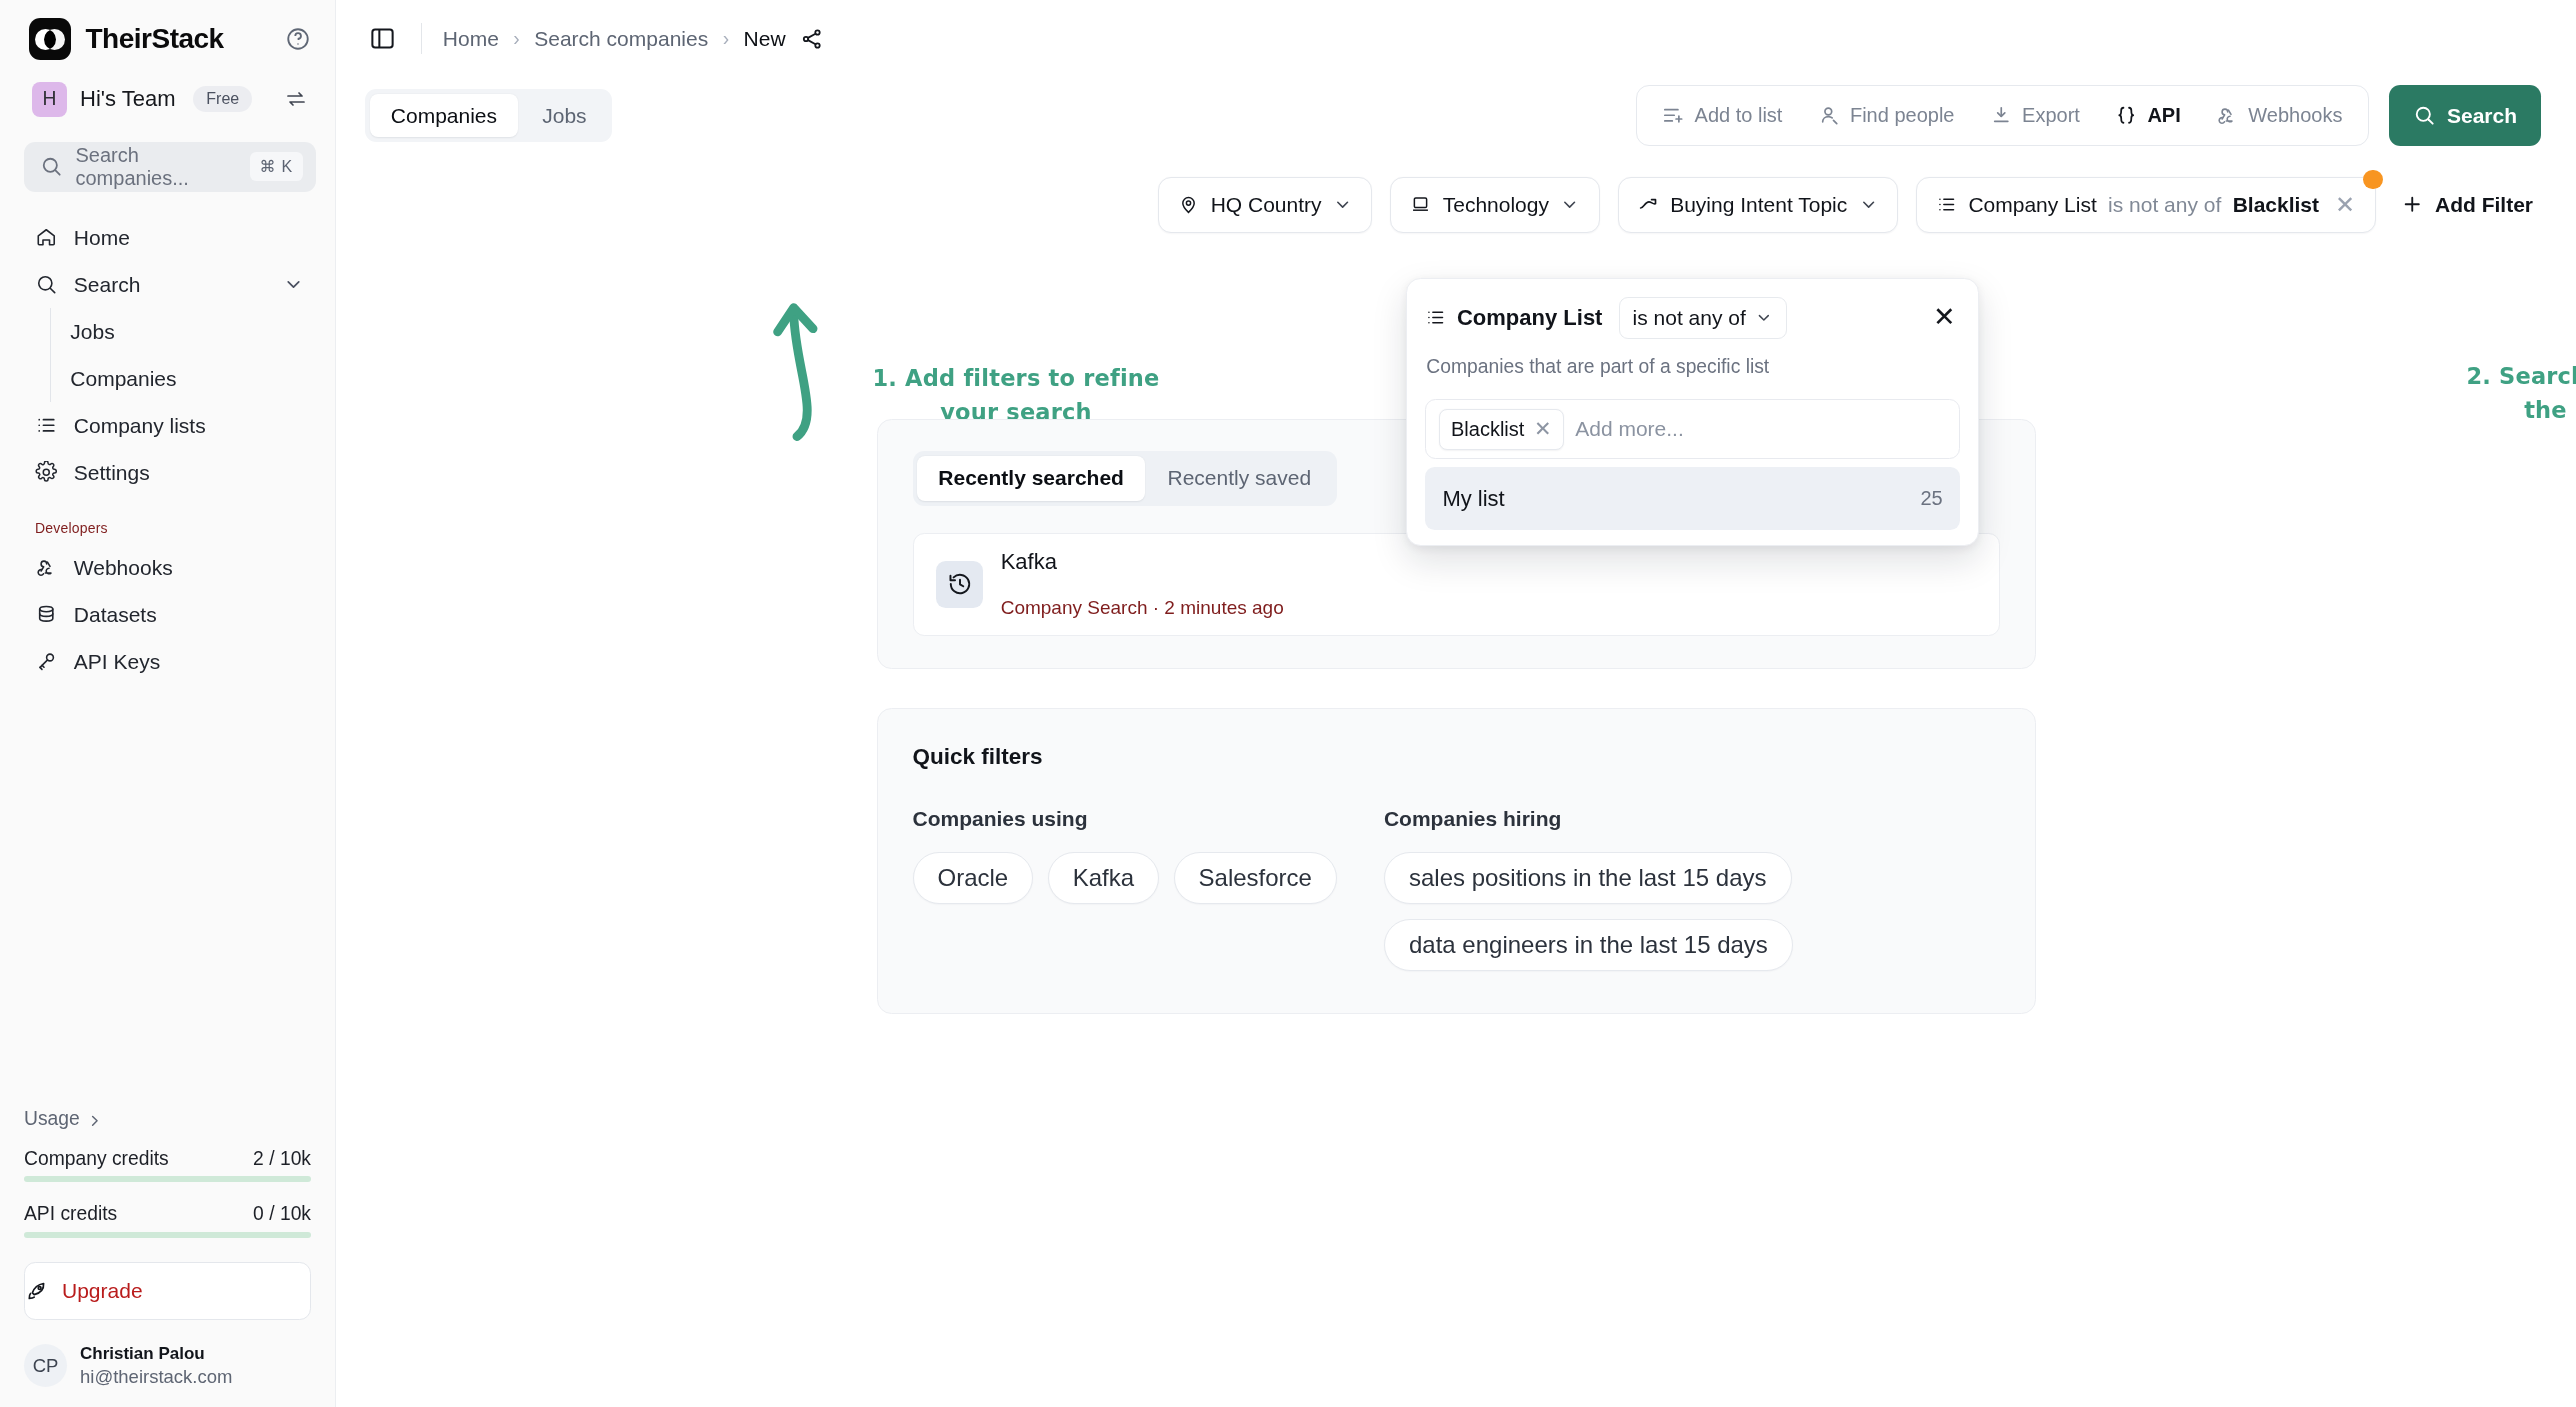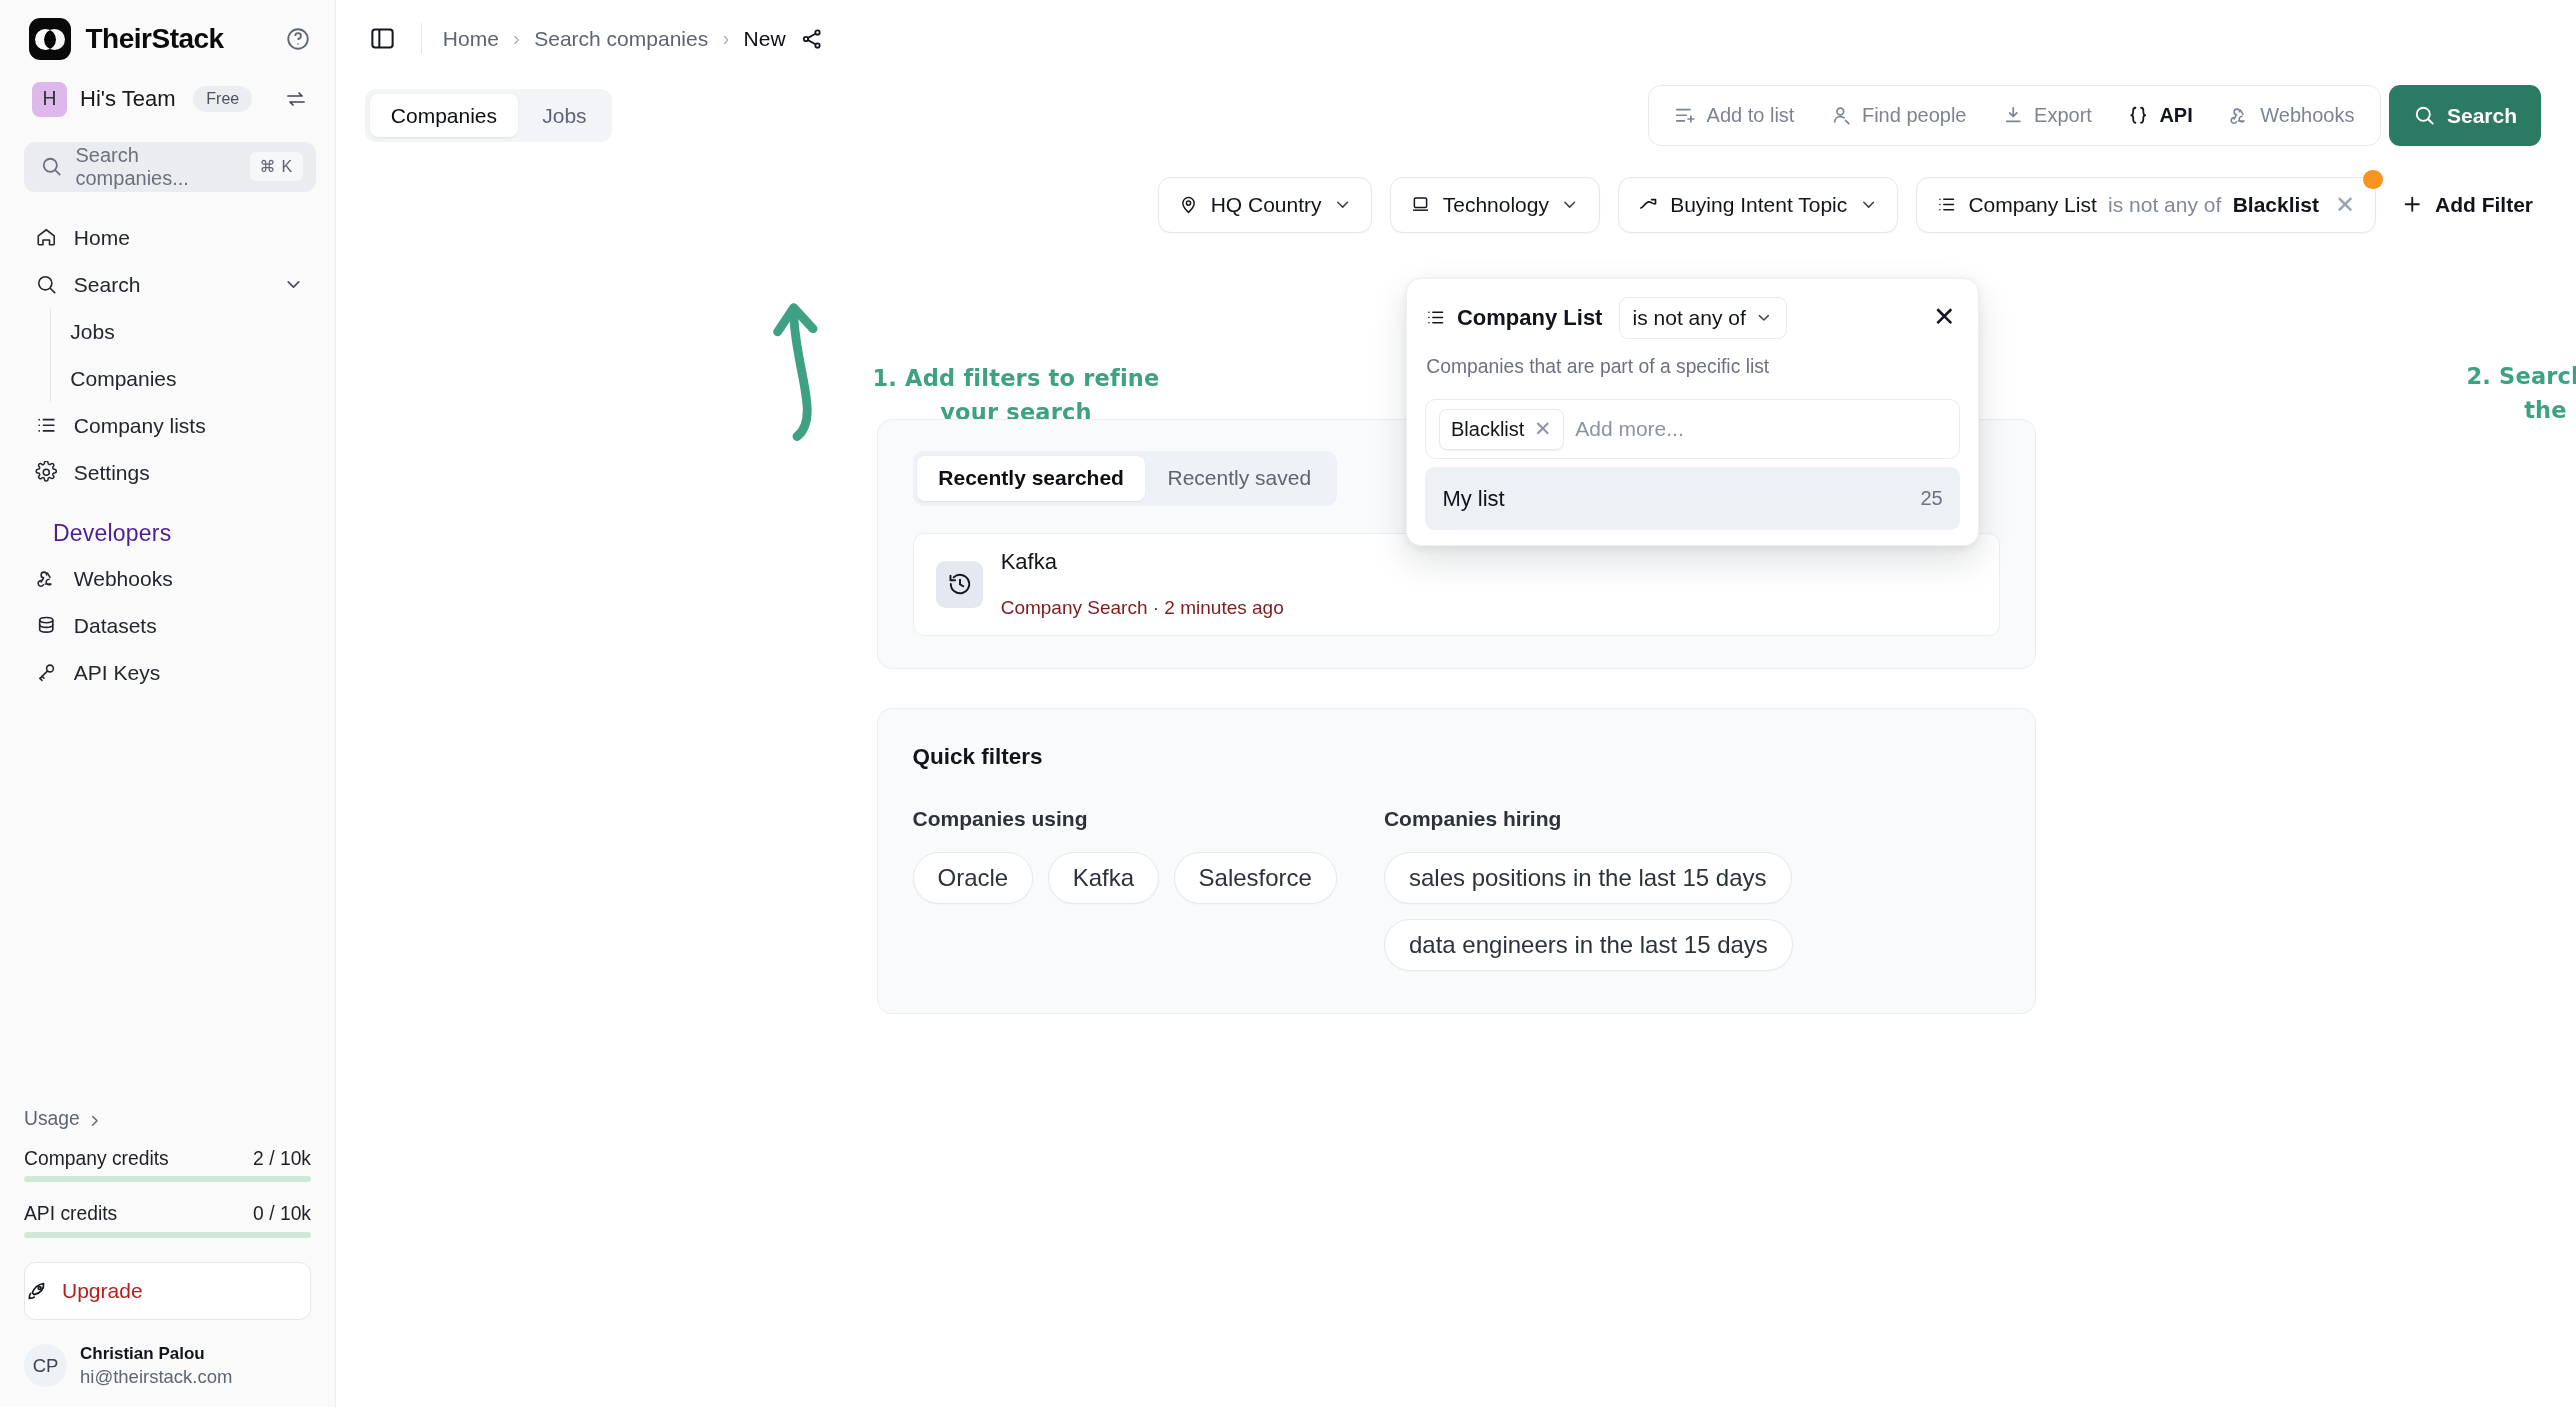--- a/index.html
+++ b/index.html
@@ -73,21 +73,21 @@
     margin: 0 19.3px 0 24px; padding: 0 11.3px; border-radius: 9.7px;
     color: #22262e; font-size: 21px;
   }
   .nav-item .chev { margin-left: auto; color: #4a5060; display: flex; }
   .nav-sub-wrap { margin-left: 50px; border-left: 1.6px solid #e2e5ea; padding-left: 0; }
   .nav-sub {
     display: flex; align-items: center; height: 47px;
     padding-left: 19.3px; color: #22262e; font-size: 21px;
   }
   .nav-section {
-    font-size: 23px; color: #4c1d95; padding: 24px 0 8px 53px; letter-spacing: 0.2px;
+    font-size: 14px; color: #7f1d1d; padding: 24px 0 8px 35px; letter-spacing: 0.2px;
   }
   .icon { display: inline-flex; align-items: center; justify-content: center; flex: 0 0 auto; }
 
   .side-bottom { margin-top: auto; padding: 0 24px 19.3px 24px; }
   .usage-head {
     display: flex; align-items: flex-end; gap: 6.4px;
     font-size: 19.3px; color: #5e6573; margin-bottom: 17.7px;
   }
   .usage-row { margin-bottom: 21px; }
   .usage-line { display: flex; justify-content: space-between; font-size: 19.3px; color: #1d2027; margin-bottom: 6.4px; }
@@ -117,21 +117,21 @@
 
   .toolbar-row { display: flex; align-items: center; padding: 0 35px 0 29px; height: 77px; }
   .seg {
     display: inline-flex; background: #f2f4f7; border-radius: 11.3px; padding: 4.8px; gap: 3.2px;
   }
   .seg-btn {
     font-size: 21px; color: #5d6573; padding: 9.7px 21px; border-radius: 8px;
   }
   .seg-btn.active { background: #ffffff; color: #0b0e13; box-shadow: 0 0.8px 1.6px rgba(16,24,40,.08); }
 
-  .actions { margin-left: auto; display: flex; align-items: center; gap: 8px; }
+  .actions { margin-left: auto; display: flex; align-items: center; gap: 20px; }
   .action-group {
     display: flex; align-items: center; border: 0.8px solid #e6e9ee;
     border-radius: 13px; background: #fff; height: 61px; padding: 0 8px;
   }
   .action {
     display: flex; align-items: center; gap: 9.7px; padding: 0 17.7px;
     font-size: 20px; color: #7c8492; height: 47px;
   }
   .action.dark { color: #11141a; font-weight: 700; justify-content: space-between; }
   .search-btn {

